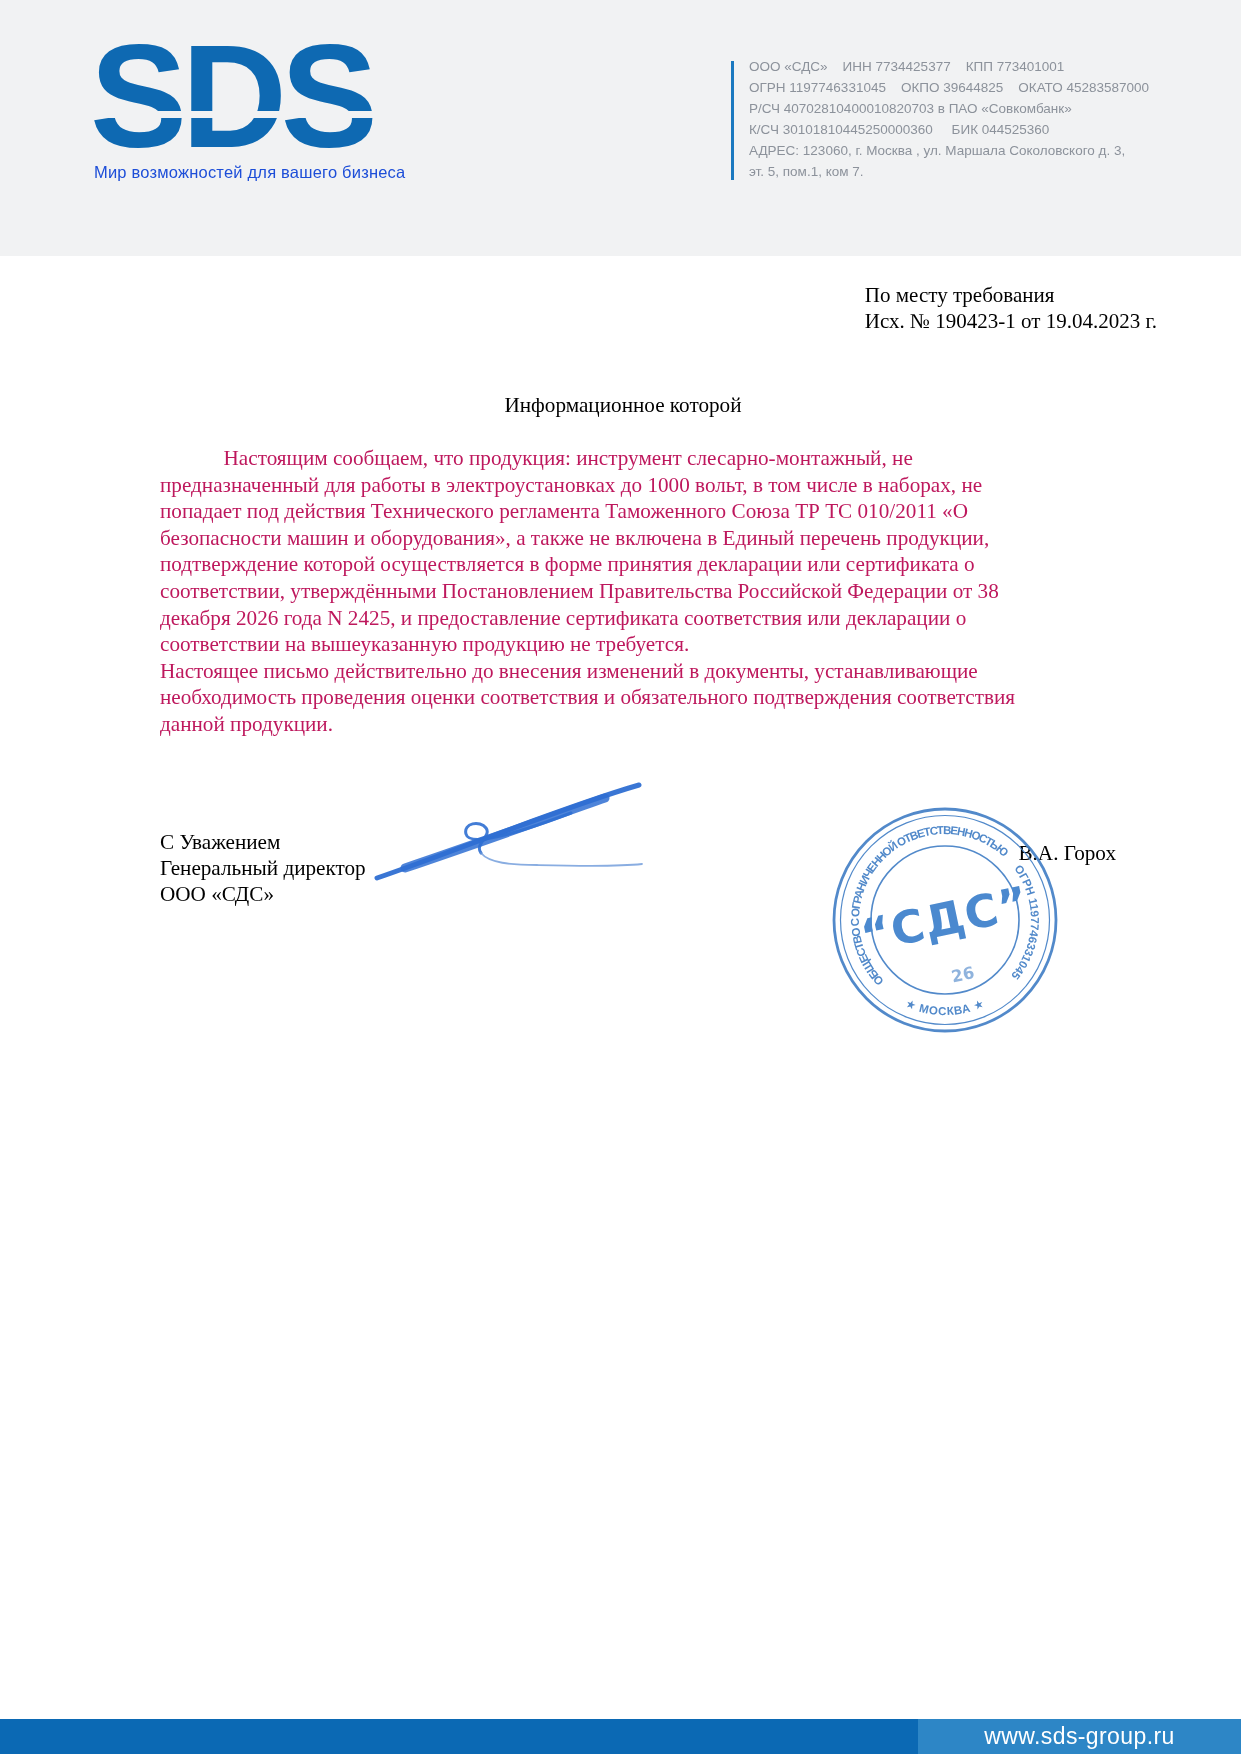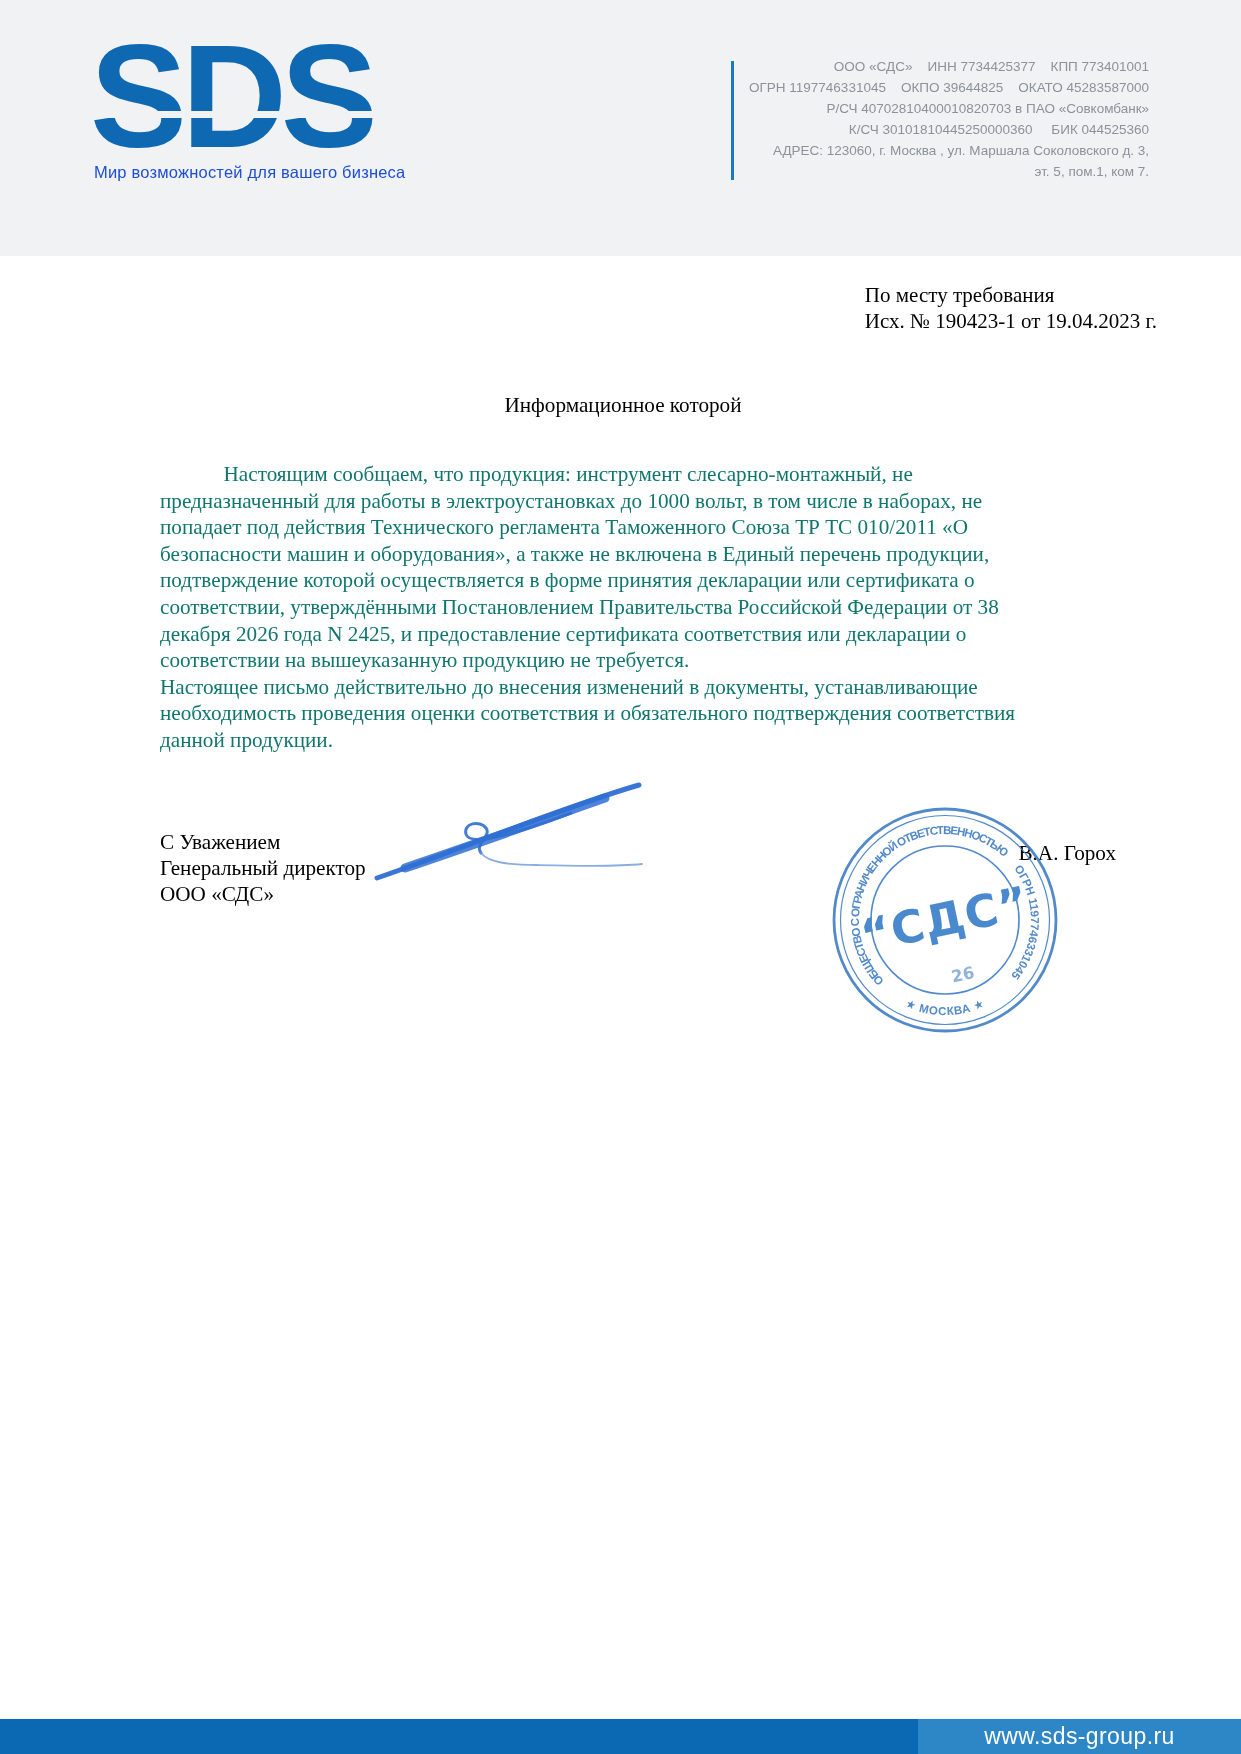--- a/index.html
+++ b/index.html
@@ -21,34 +21,34 @@
     position:absolute;left:94px;top:163px;
     font-family:"Liberation Sans","DejaVu Sans",sans-serif;
     font-size:16.5px;color:#1d4ed8;letter-spacing:.2px;
   }
   .hdr-divider{position:absolute;left:731px;top:61px;width:3px;height:119px;background:#1b79c0;}
   .hdr-details{
     position:absolute;left:749px;top:56px;
     font-family:"Liberation Sans","DejaVu Sans",sans-serif;
     font-size:13.5px;line-height:21px;color:#8c929b;
   }
-  .hdr-details div{white-space:pre;text-align:right;}
+  .hdr-details div{white-space:pre;}
   
   .ref{
     position:absolute;right:131px;top:283px;text-align:left;
     font-size:21px;line-height:25.5px;color:#000;
   }
   
   .title{
     position:absolute;left:160px;top:393px;width:926px;text-align:center;
     font-size:21.2px;color:#000;
   }
   .body-text{
     position:absolute;left:160px;top:445px;width:940px;
-    font-size:21.2px;line-height:26.6px;color:#0f766e;margin-top:16px;
+    font-size:21.2px;line-height:26.6px;color:#be185d;
   }
   .body-text div{white-space:pre;}
   .closing{
     position:absolute;left:160px;top:789px;
     font-size:21.2px;line-height:26.2px;color:#000;margin-top:40px;
   }
   .closing div{white-space:pre;}
   .signer-name{
     position:absolute;left:960px;top:841px;width:156px;text-align:right;
     font-size:21.2px;color:#000;

